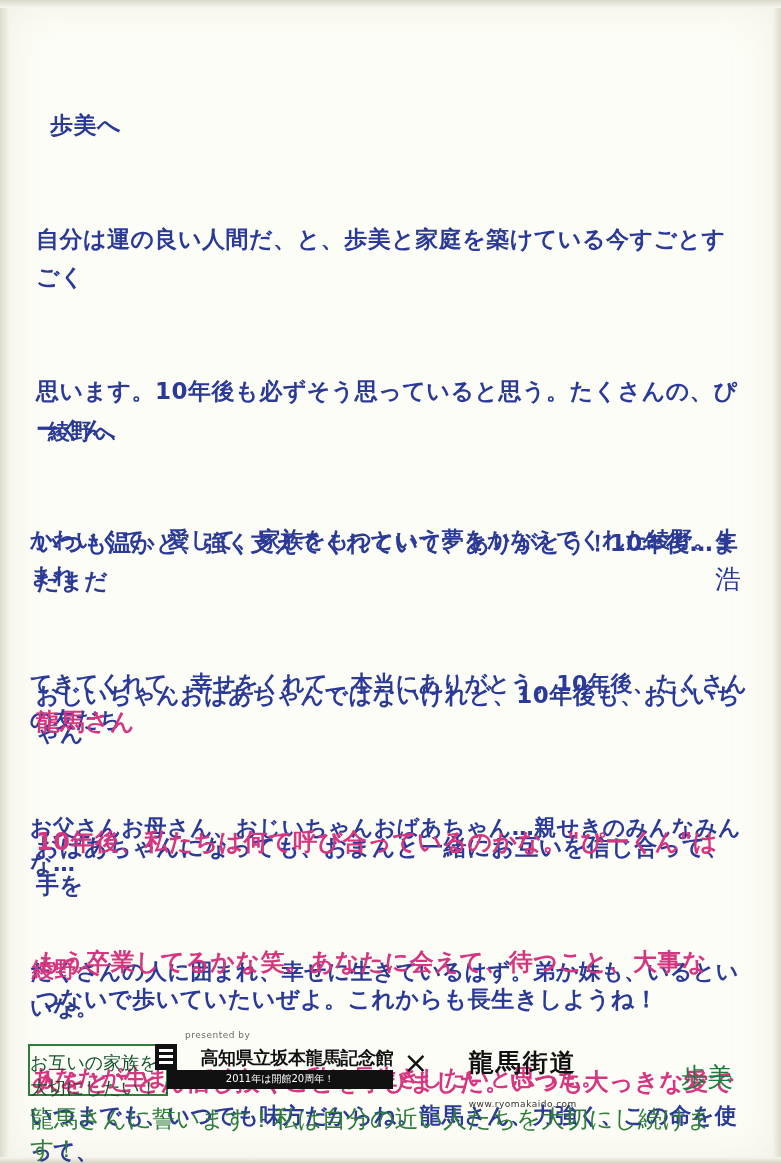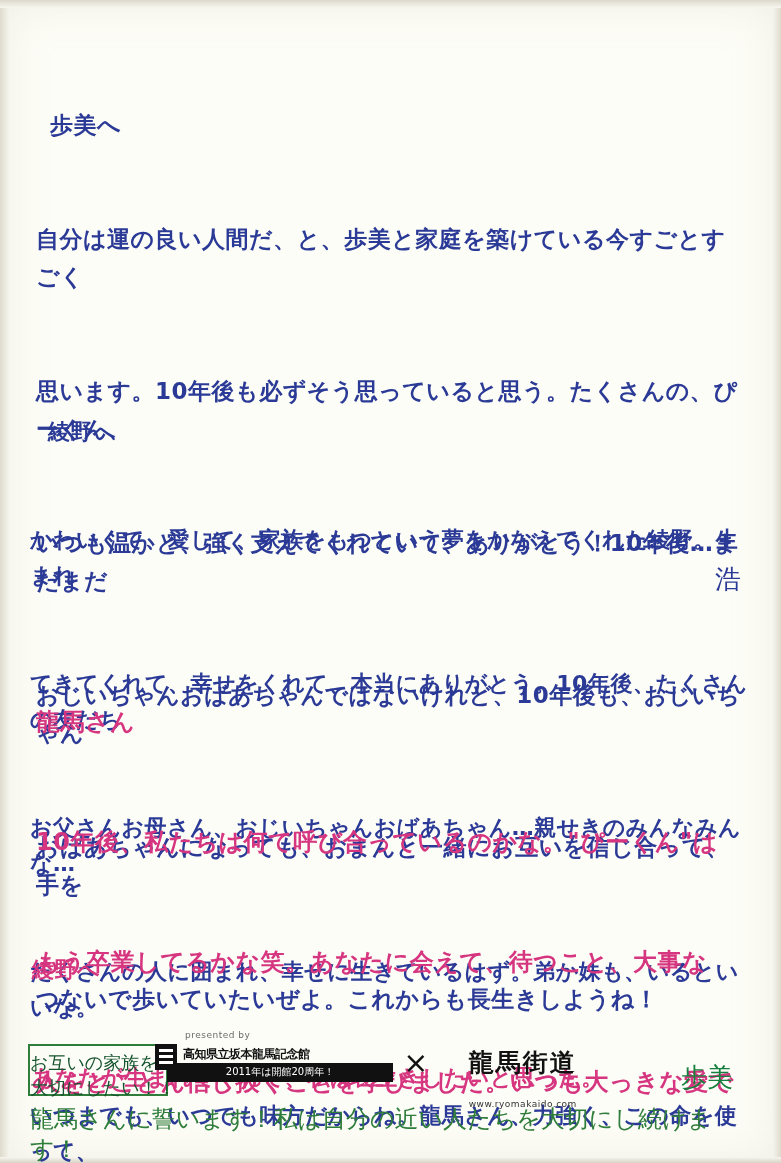--- a/index.html
+++ b/index.html
@@ -94,26 +94,27 @@
   }
   .presented {
     position: absolute;
     left: 30px;
     top: -16px;
     font-size: 9px;
     color: #6b6b6b;
     letter-spacing: 0.5px;
   }
   .museum-name {
-    font-size: 12px;
+    font-size: 18px;
     color: #111;
     font-weight: bold;
     letter-spacing: -0.5px;
     white-space: nowrap;
     font-family: "DejaVu Sans", sans-serif;
+    text-align: right;
   }
   .museum-ribbon {
     margin-top: 0;
     background: #111;
     color: #fff;
     font-size: 10px;
     text-align: center;
     padding: 2px 0 3px 0;
     width: 226px;
     letter-spacing: 0px;

